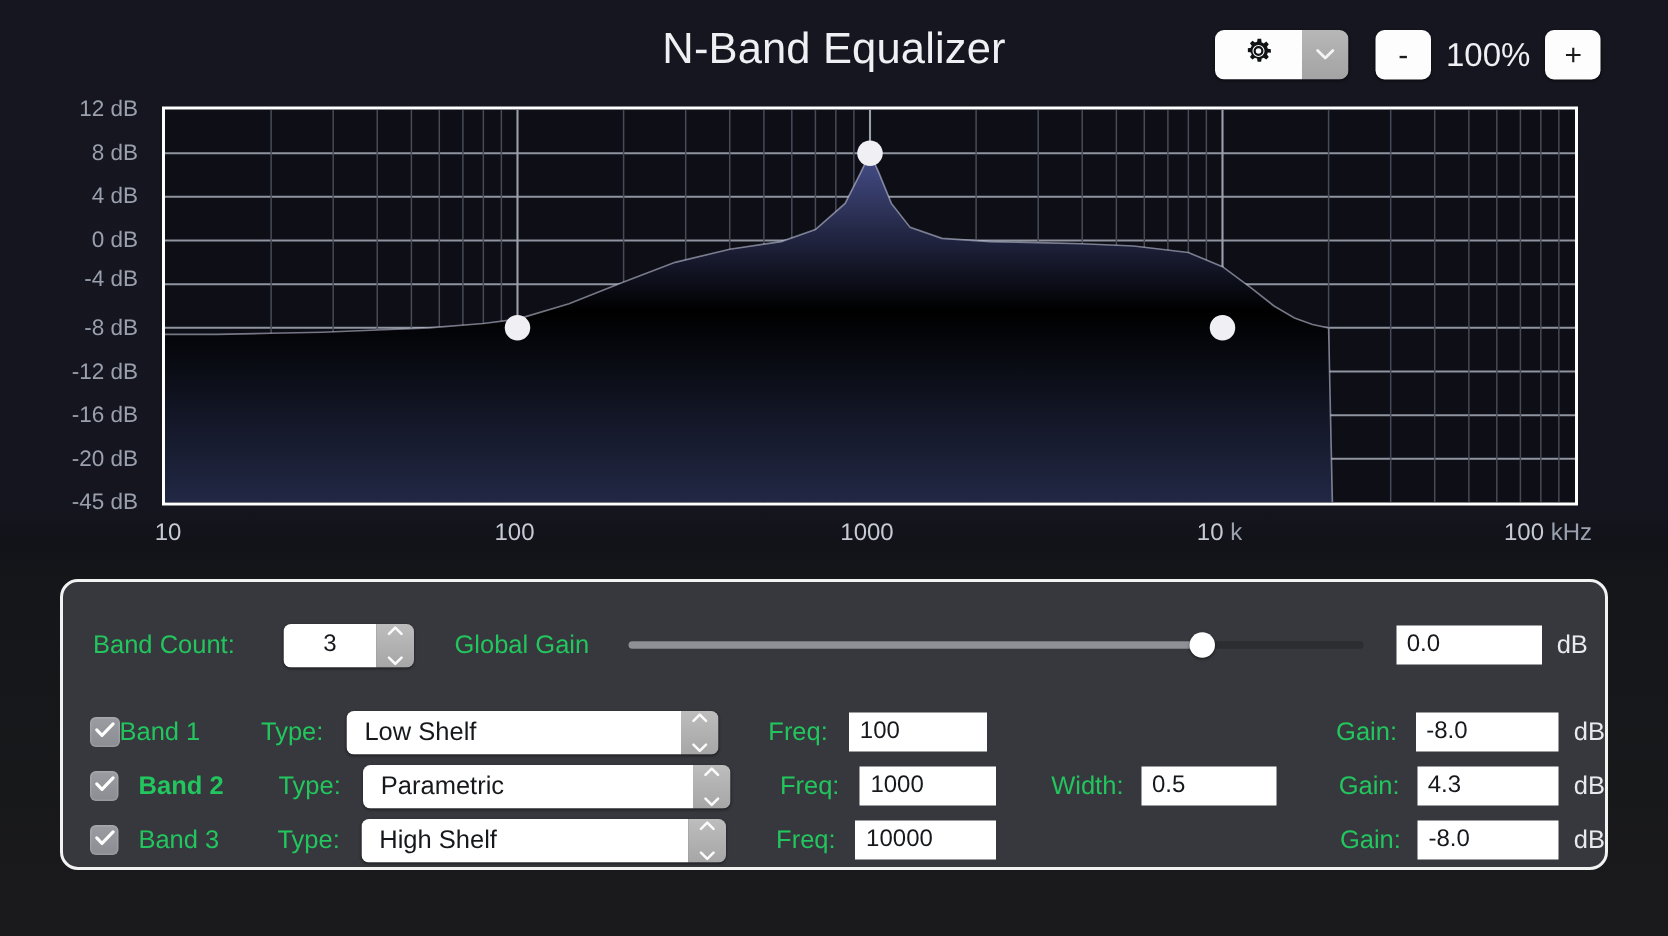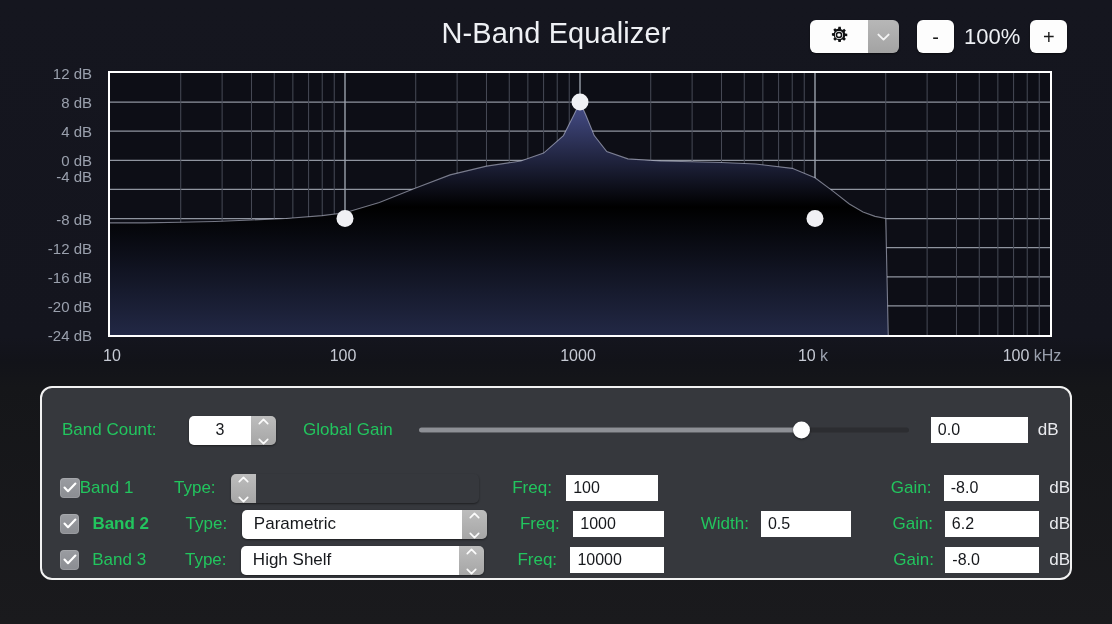--- a/index.html
+++ b/index.html
@@ -293,26 +293,26 @@
       <div class="zoom-btn">+</div>
     </div>
   </div>
 
   <div class="graph-wrap">
     <div class="y-axis" id="y-axis">
         <div class="y-tick" style="top: 11px;">12 dB</div>
         <div class="y-tick" style="top: 40.1111px;">8 dB</div>
         <div class="y-tick" style="top: 69.2222px;">4 dB</div>
         <div class="y-tick" style="top: 98.3333px;">0 dB</div>
-        <div class="y-tick" style="top: 114px;">-4 dB</div>
+        <div class="y-tick" style="top: 124px;">-4 dB</div>
         <div class="y-tick" style="top: 156.556px;">-8 dB</div>
         <div class="y-tick" style="top: 185.667px;">-12 dB</div>
         <div class="y-tick" style="top: 214.778px;">-16 dB</div>
         <div class="y-tick" style="top: 243.889px;">-20 dB</div>
-        <div class="y-tick" style="top: 273px;">-24 dB</div>
+        <div class="y-tick" style="top: 273px;">-45 dB</div>
       </div>
     <div class="plot">
       <svg id="plot-svg" width="940" height="262" viewBox="0 0 940 262" preserveAspectRatio="none">
         <defs>
           <linearGradient id="curveFill" x1="0" y1="0" x2="0" y2="1">
             <stop offset="0%" stop-color="#474f8b"></stop>
             <stop offset="45%" stop-color="#343b६b"></stop>
             <stop offset="100%" stop-color="#222845"></stop>
           </linearGradient>
         </defs>
@@ -412,20 +412,21 @@
       <div class="checkbox" style="margin-left:18px;">
         <span>
           <svg width="14" height="11" viewBox="0 0 14 11">
               <path d="M1.5 5.6 L5 9.2 L12.4 1.6" fill="none" stroke="#ffffff" stroke-width="2.1" stroke-linecap="round" stroke-linejoin="round"></path>
             </svg>
         </span>
       </div>
       <div class="lbl" style="width:88px;">Band 1</div>
       <div class="lbl" style="margin-left:8px;width:56px;">Type:</div>
       <div class="select" style="margin-left:2px;width:253px;">
+        <div class="select-val">Low Shelf</div>
         <div class="select-arrows">
           <span>
             <svg width="11" height="7" viewBox="0 0 11 7">
                 <path d="M1.3 5.6 L5.5 1.4 L9.7 5.6" fill="none" stroke="#fbfbfb" stroke-width="1.7" stroke-linecap="round" stroke-linejoin="round"></path>
               </svg>
           </span>
           <span>
             <svg width="11" height="7" viewBox="0 0 11 7">
                 <path d="M1.3 1.4 L5.5 5.6 L9.7 1.4" fill="none" stroke="#fbfbfb" stroke-width="1.7" stroke-linecap="round" stroke-linejoin="round"></path>
               </svg>
@@ -462,21 +463,21 @@
                 <path d="M1.3 1.4 L5.5 5.6 L9.7 1.4" fill="none" stroke="#fbfbfb" stroke-width="1.7" stroke-linecap="round" stroke-linejoin="round"></path>
               </svg>
           </span>
         </div>
       </div>
       <div class="lbl" style="margin-left:33px;width:53px;">Freq:</div>
       <div class="field" style="margin-left:2px;width:93px;">1000</div>
       <div class="lbl" style="margin-left:37px;width:60px;">Width:</div>
       <div class="field" style="margin-left:2px;width:93px;">0.5</div>
       <div class="lbl" style="margin-left:41px;width:52px;">Gain:</div>
-      <div class="field" style="margin-left:2px;width:97px;">6.2</div>
+      <div class="field" style="margin-left:2px;width:97px;">4.3</div>
       <div class="unit-lbl" style="margin-left:10px;">dB</div>
     </div>
 
     <div class="row row-b3">
       <div class="checkbox" style="margin-left:18px;">
         <span>
           <svg width="14" height="11" viewBox="0 0 14 11">
               <path d="M1.5 5.6 L5 9.2 L12.4 1.6" fill="none" stroke="#ffffff" stroke-width="2.1" stroke-linecap="round" stroke-linejoin="round"></path>
             </svg>
         </span>

